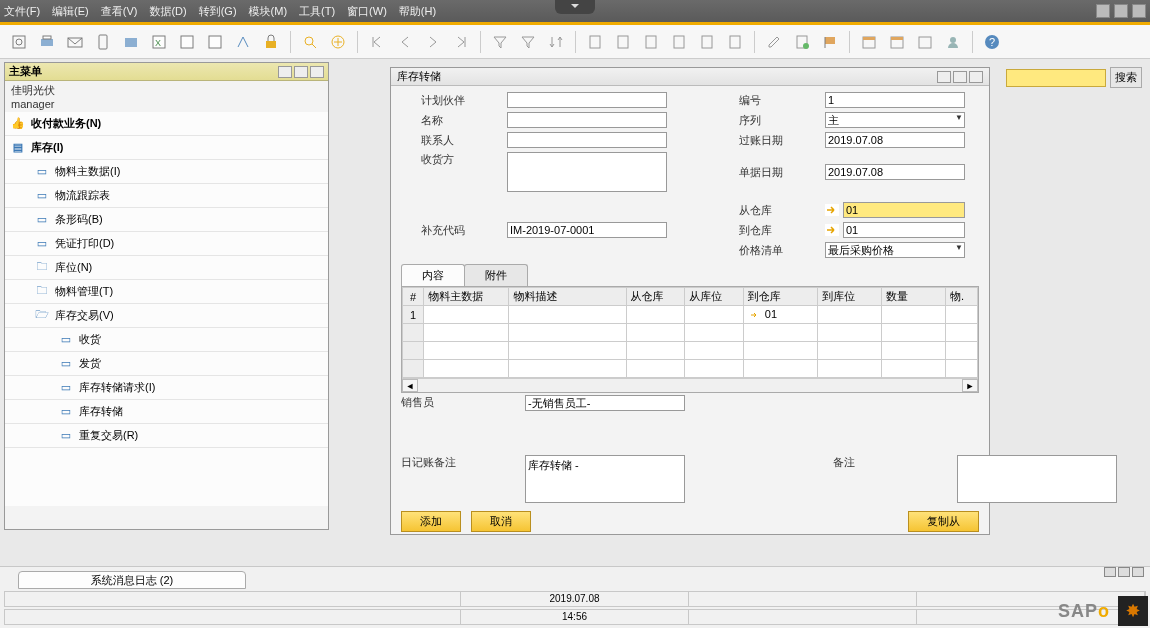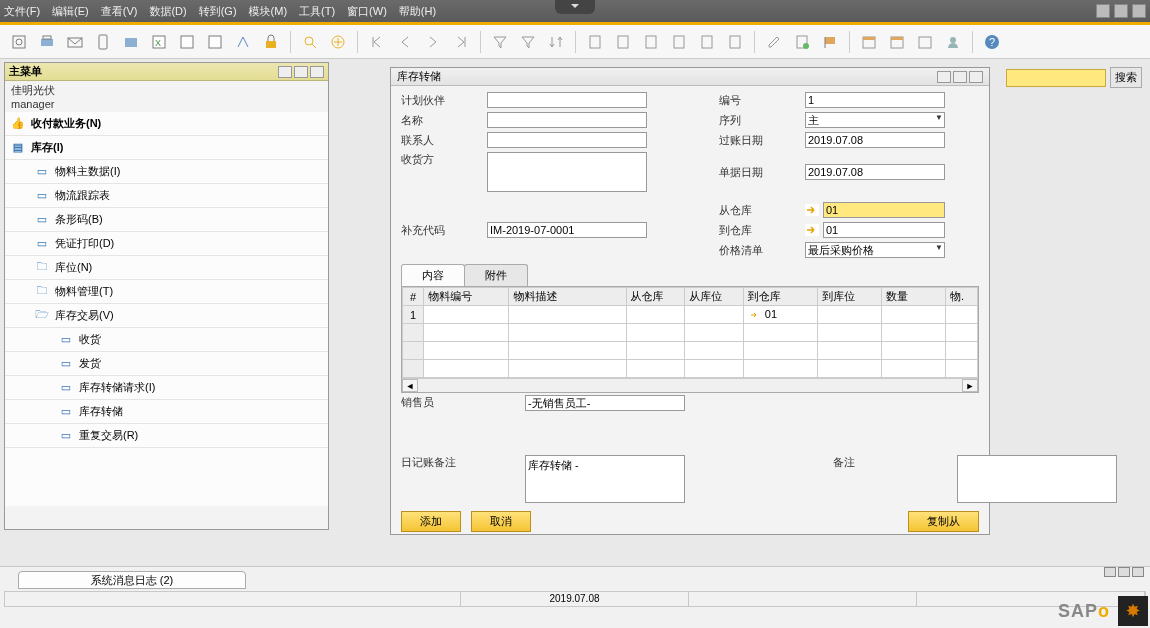--- a/index.html
+++ b/index.html
@@ -45,21 +45,21 @@
 .ico.doc { color:#3b78b5; }
 .ico.thumb { color:#e6a400; }
 .ico.box { color:#3b78b5; }
 
 
 .form-window { position: absolute; left: 390px; top: 8px; width: 600px; height: 468px; background:#f3f3f3; border:1px solid #999; }
 .fw-title { background: linear-gradient(#f1f1f1,#e3e3e3); height:18px; display:flex; align-items:center; padding:0 6px; border-bottom:1px solid #bbb; }
 .fw-title .spacer { flex:1; }
 .fw-title .wc { width:14px; height:12px; border:1px solid #999; margin-left:2px; background:#eee; }
 .fw-body { padding:6px 10px; }
-.form-grid { display:grid; grid-template-columns: 80px 160px 60px 80px 140px; column-gap:6px; row-gap:4px; align-items:center; }
+.form-grid { display:grid; grid-template-columns: 80px 160px 60px 80px 140px; column-gap:6px; row-gap:4px; align-items:center;margin-left:20px; }
 .lbl { color:#333; font-size:11px; }
 .fld { height:16px; border:1px solid #999; background:#fff; font-size:11px; padding:0 2px; width:100%; }
 .fld.yellow { background:#ffe97f; }
 .sel-arrow { position:relative; }
 .sel-arrow::after { content:"▼"; position:absolute; right:2px; top:1px; font-size:8px; color:#333; }
 
 
 .row-with-arrow { display:flex; align-items:center; gap:4px; }
 .arrow-yellow { width:14px; height:12px; background:#fff; display:flex; align-items:center; justify-content:center; }
 .arrow-yellow svg { display:block; }
@@ -487,21 +487,21 @@
               <col style="width:55px">
               <col style="width:55px">
               <col style="width:70px">
               <col style="width:60px">
               <col style="width:60px">
               <col style="width:30px">
             </colgroup>
           <tbody>
               <tr>
             <th class="num">#</th>
-            <th>物料编号</th>
+            <th>物料主数据</th>
             <th>物料描述</th>
             <th>从仓库</th>
             <th>从库位</th>
             <th>到仓库</th>
             <th>到库位</th>
             <th>数量</th>
             <th>物.</th>
           </tr>
           <tr>
             <td class="num">1</td>
@@ -590,15 +590,21 @@
     <div class="mini-wc"></div>
     <div class="mini-wc"></div>
   </div>
   <div class="syslog-btn">系统消息日志 (2)</div>
   <div class="status-strip">
     <div class="cell" style="width:40%"></div>
     <div class="cell center">2019.07.08</div>
     <div class="cell" style="width:20%"></div>
     <div class="cell" style="width:20%"></div>
   </div>
+  <div class="status-strip status-strip2">
+    <div class="cell" style="width:40%"></div>
+    <div class="cell center">14:56</div>
+    <div class="cell" style="width:20%"></div>
+    <div class="cell" style="width:20%"></div>
+  </div>
   <div class="sap-logo">SAP<span class="o">o</span></div>
   <div class="corner-icon">✸</div>
 </div>
 
 </body></html>

